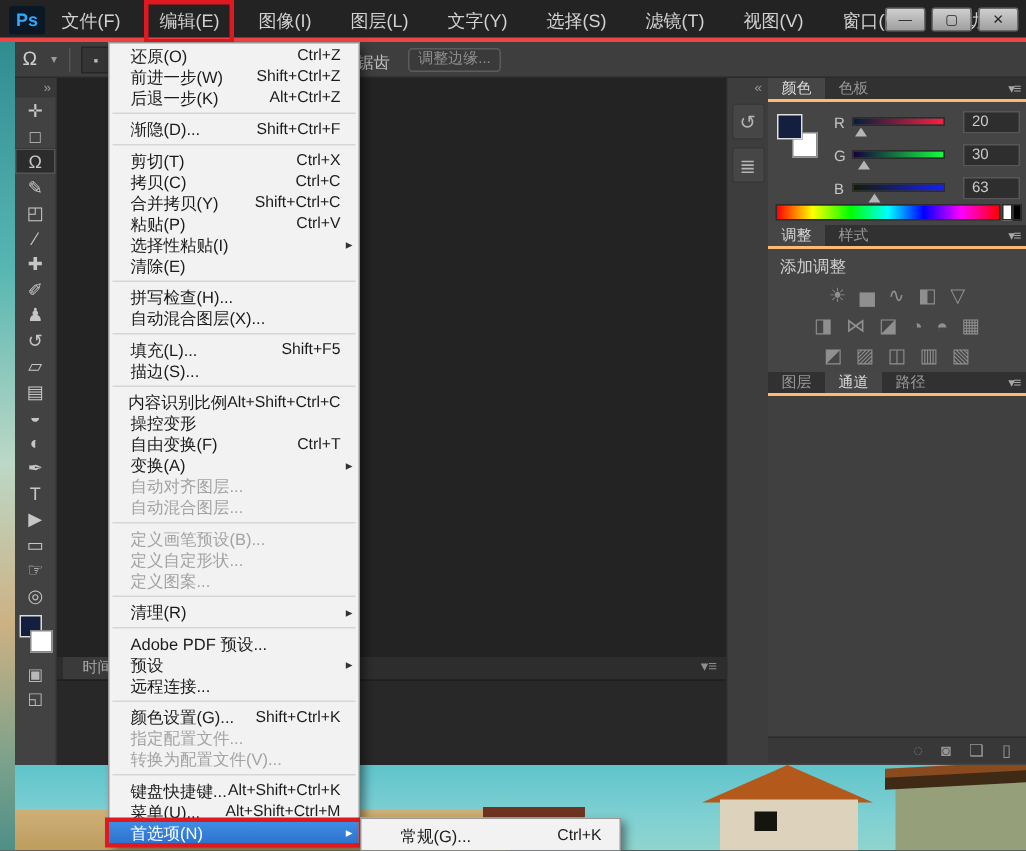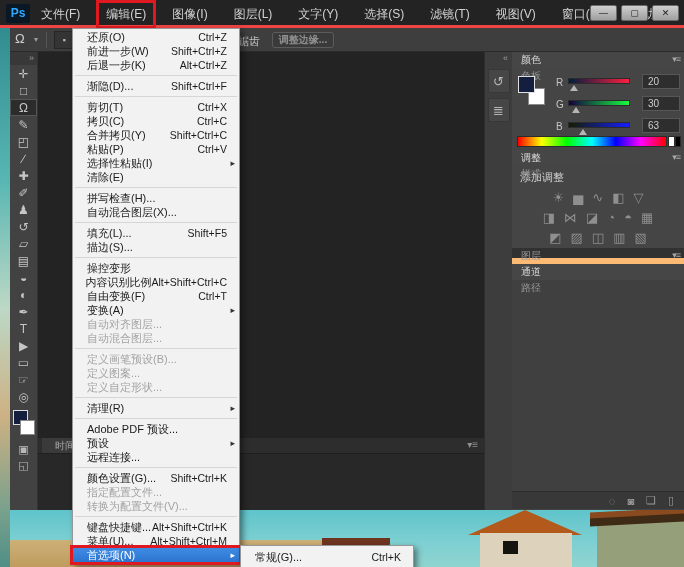--- a/index.html
+++ b/index.html
@@ -32,21 +32,21 @@
 
   
   #optionsbar{position:absolute;left:10px;top:28px;width:674px;height:24px;background:#3e3e3e;border-bottom:1px solid #2a2a2a;}
   #opt-preset{position:absolute;left:5px;top:3px;color:#cfcfcf;font-size:13px;}
   #opt-caret{position:absolute;left:24px;top:7px;color:#9a9a9a;font-size:8px;}
   .vsep{position:absolute;left:36px;top:4px;width:1px;height:16px;background:#555;}
   #opt-newsel{position:absolute;left:44px;top:3px;width:20px;height:18px;background:#343434;border:1px solid #262626;
     color:#bbb;font-size:9px;text-align:center;line-height:16px;}
   #opt-frag{position:absolute;left:228px;top:6px;color:#c0c0c0;font-size:11px;white-space:nowrap;}
   #opt-refine{position:absolute;left:262px;top:4px;width:62px;height:16px;background:#3a3a3a;border:1px solid #5c5c5c;
-    border-radius:3px;color:#8f8f8f;font-size:10px;text-align:center;line-height:14px;font-weight:bold;}
+    border-radius:3px;color:#8f8f8f;font-size:10px;text-align:center;line-height:14px;}
 
   
   #toolbar{position:absolute;left:10px;top:52px;width:28px;height:458px;background:#424242;border-right:1px solid #333;}
   #toolbar-head{height:13px;color:#9a9a9a;font-size:9px;text-align:right;padding-right:3px;line-height:13px;background:#383838;}
   .tool{height:17px;display:flex;align-items:center;justify-content:center;color:#c6c6c6;font-size:12px;}
   .tool.sel{background:#2c2c2c;box-shadow:inset 0 0 0 1px #555;}
   #swatches{position:relative;height:32px;margin-top:4px;}
   #fg-swatch{position:absolute;left:3px;top:1px;width:15px;height:15px;background:#141e3f;border:1px solid #dcdcdc;}
   #bg-swatch{position:absolute;left:10px;top:11px;width:15px;height:15px;background:#fff;border:1px solid #888;}
   .tool-extra{height:16px;display:flex;align-items:center;justify-content:center;color:#b8b8b8;font-size:11px;}
@@ -61,21 +61,21 @@
 
   
   #dock{position:absolute;left:484px;top:52px;width:28px;height:458px;background:#3d3d3d;border-left:1px solid #2e2e2e;}
   #dock-collapse{height:12px;text-align:right;padding-right:4px;color:#9a9a9a;font-size:9px;line-height:12px;}
   .dock-btn{width:22px;height:24px;margin:5px auto;background:#464646;border-radius:2px;color:#b5b5b5;
     font-size:13px;text-align:center;line-height:24px;border:1px solid #383838;}
 
   
   #panels{position:absolute;left:512px;top:52px;width:172px;height:458px;background:#434343;}
   .panel{position:relative;width:172px;}
-  .tabbar{position:relative;height:16px;background:#313131;display:flex;border-bottom:6px solid #fdba74;flex-direction:column;}
+  .tabbar{position:relative;height:16px;background:#313131;display:flex;border-bottom:2px solid #fdba74;}
   .ptab{padding:0 9px;font-size:10px;color:#979797;line-height:16px;}
   .ptab.active{background:#464646;color:#dadada;}
   .pmenu{position:absolute;right:4px;top:2px;color:#a8a8a8;font-size:9px;letter-spacing:-1px;}
   #color-panel{height:98px;background:#454545;}
   #color-body{position:relative;height:82px;}
   #cp-fg{position:absolute;left:6px;top:8px;width:17px;height:17px;background:#141e3f;border:1px solid #e0e0e0;z-index:2;}
   #cp-bg{position:absolute;left:16px;top:20px;width:17px;height:17px;background:#fff;border:1px solid #888;}
   .chan{position:absolute;left:44px;width:124px;height:20px;}
   .chan .cl{position:absolute;left:0;top:3px;color:#c5c5c5;font-size:10px;}
   .trk{position:absolute;left:12px;top:4px;width:62px;height:6px;border:1px solid #2c2c2c;}
@@ -108,21 +108,21 @@
   .mi .arr{position:absolute;right:4px;font-size:9px;color:#333;}
   .mi.dis{color:#a3a3a3;}
   .mi.hl{background:linear-gradient(#3f8ce4,#2d74cf);color:#fff;}
   .mi.hl .arr{color:#fff;}
   .msep{border-top:1px solid #d6d6d6;margin:3px 2px;}
   .annot{outline:3px solid #e0181f;outline-offset:0;}
 
   
   #prefs-submenu{position:absolute;left:240px;top:545px;width:174px;height:26px;background:#f2f2f2;
     border:1px solid #979797;box-shadow:3px 3px 6px rgba(0,0,0,.45);z-index:60;padding-top:3px;}
-  #prefs-submenu .mi{height:16px;}
+  #prefs-submenu .mi{height:16px;margin-left:12px;}
 </style>
 </head>
 <body>
 
 <div id="screen">
 
   <div id="wallpaper-bottom">
     <div id="wp-sand"></div>
     <div id="wp-boat"></div>
     <div id="wp-house1-roof"></div>
@@ -395,49 +395,49 @@
       <div class="msep"></div>
       <div class="mi">
         <span class="lbl">填充(L)...</span>
         <span class="sc">Shift+F5</span>
       </div>
       <div class="mi">
         <span class="lbl">描边(S)...</span>
       </div>
       <div class="msep"></div>
       <div class="mi">
-        <span class="lbl">操控变形</span>
-      </div>
-      <div class="mi">
         <span class="lbl">内容识别比例</span>
         <span class="sc">Alt+Shift+Ctrl+C</span>
       </div>
       <div class="mi">
+        <span class="lbl">操控变形</span>
+      </div>
+      <div class="mi">
         <span class="lbl">自由变换(F)</span>
         <span class="sc">Ctrl+T</span>
       </div>
       <div class="mi">
         <span class="lbl">变换(A)</span>
         <span class="arr">▸</span>
       </div>
       <div class="mi dis">
         <span class="lbl">自动对齐图层...</span>
       </div>
       <div class="mi dis">
         <span class="lbl">自动混合图层...</span>
       </div>
       <div class="msep"></div>
       <div class="mi dis">
         <span class="lbl">定义画笔预设(B)...</span>
       </div>
       <div class="mi dis">
+        <span class="lbl">定义自定形状...</span>
+      </div>
+      <div class="mi dis">
         <span class="lbl">定义图案...</span>
-      </div>
-      <div class="mi dis">
-        <span class="lbl">定义自定形状...</span>
       </div>
       <div class="msep"></div>
       <div class="mi">
         <span class="lbl">清理(R)</span>
         <span class="arr">▸</span>
       </div>
       <div class="msep"></div>
       <div class="mi">
         <span class="lbl">Adobe PDF 预设...</span>
       </div>

